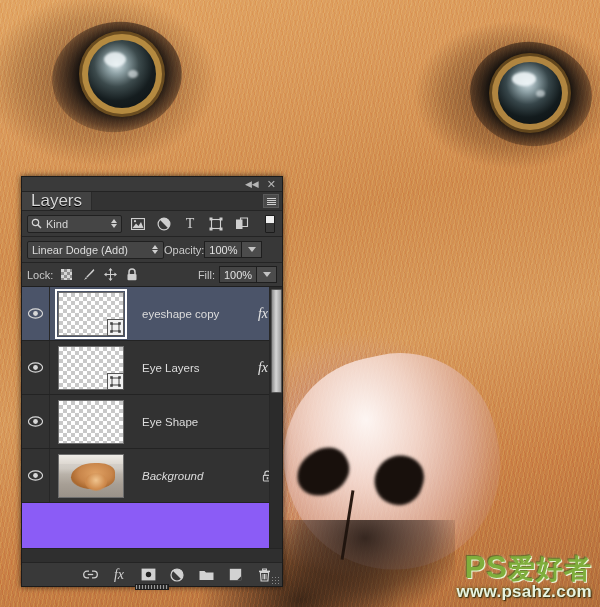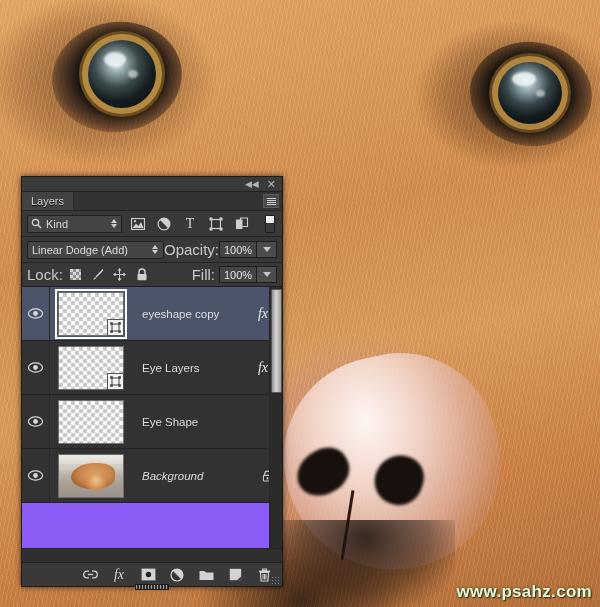--- a/index.html
+++ b/index.html
@@ -109,21 +109,21 @@
     display:flex; align-items:center; justify-content:flex-end; gap:8px; padding-right:6px;
   }
   .tb-btn { color:#b5b5b5; font-size:9px; line-height:1; cursor:pointer; }
 
   .pnl-tabs {
     height:19px; background:#333; display:flex; align-items:stretch;
     border-bottom:1px solid #252525; position:relative; flex:0 0 auto;
   }
   .tab-active {
     background:#424242; padding:0 9px; display:flex; align-items:center;
-    font-size:11px; color:#d6d6d6; border-right:1px solid #2a2a2a;
+    font-size:17px; color:#d6d6d6; border-right:1px solid #2a2a2a;
     text-shadow:0 1px 0 #000;
   }
   .tab-rest { flex:1; background:#333; }
   .pnl-menu {
     position:absolute; right:3px; top:2px; width:16px; height:14px;
     background:#4a4a4a; border:1px solid #5a5a5a; display:flex; align-items:center; justify-content:center;
   }
   .pnl-menu i {
     display:block; width:9px; height:7px;
     background:
@@ -158,21 +158,21 @@
   }
   .blend-select {
     width:137px; height:18px; background:#454545; border:1px solid #202020;
     border-radius:2px; display:flex; align-items:center; padding:0 4px;
     position:relative; color:#dcdcdc; font-size:11px; cursor:pointer;
   }
   .blend-select .spin { position:absolute; right:5px; display:flex; flex-direction:column; gap:1px; }
   .blend-select .spin i { width:0;height:0;border-left:3px solid transparent;border-right:3px solid transparent; }
   .blend-select .spin i.up { border-bottom:4px solid #cfcfcf; }
   .blend-select .spin i.dn { border-top:4px solid #cfcfcf; }
-  .lbl { color:#c9c9c9; font-size:15px; }
+  .lbl { color:#c9c9c9; font-size:11px; }
   .num-field {
     width:38px; height:17px; background:#454545; border:1px solid #1e1e1e;
     display:flex; align-items:center; justify-content:center;
     color:#e2e2e2; font-size:11px; cursor:text;
   }
   .num-arrow {
     width:20px; height:17px; background:#4c4c4c; border:1px solid #1e1e1e; border-left:none;
     display:flex; align-items:center; justify-content:center; cursor:pointer;
   }
   .num-arrow i { width:0;height:0;border-left:4px solid transparent;border-right:4px solid transparent;border-top:5px solid #c4c4c4; }
@@ -293,20 +293,23 @@
   <div class="nose"></div>
   <div class="nostril nostril-a"></div>
   <div class="nostril nostril-b"></div>
   <div class="philtrum"></div>
   <div class="muzzle-dark"></div>
 
   <div class="grain"></div>
 </div>
 
 <div id="watermark">
+  <div class="wm-top">
+    <span>PS</span><span class="wm-cn">爱好者</span>
+  </div>
   <div class="wm-url">www.psahz.com</div>
 </div>
 
 <div id="layers-panel">
 
   <div class="pnl-titlebar">
     <span class="tb-btn">◀◀</span>
     <span class="tb-btn" style="font-size:11px;">✕</span>
   </div>
 

